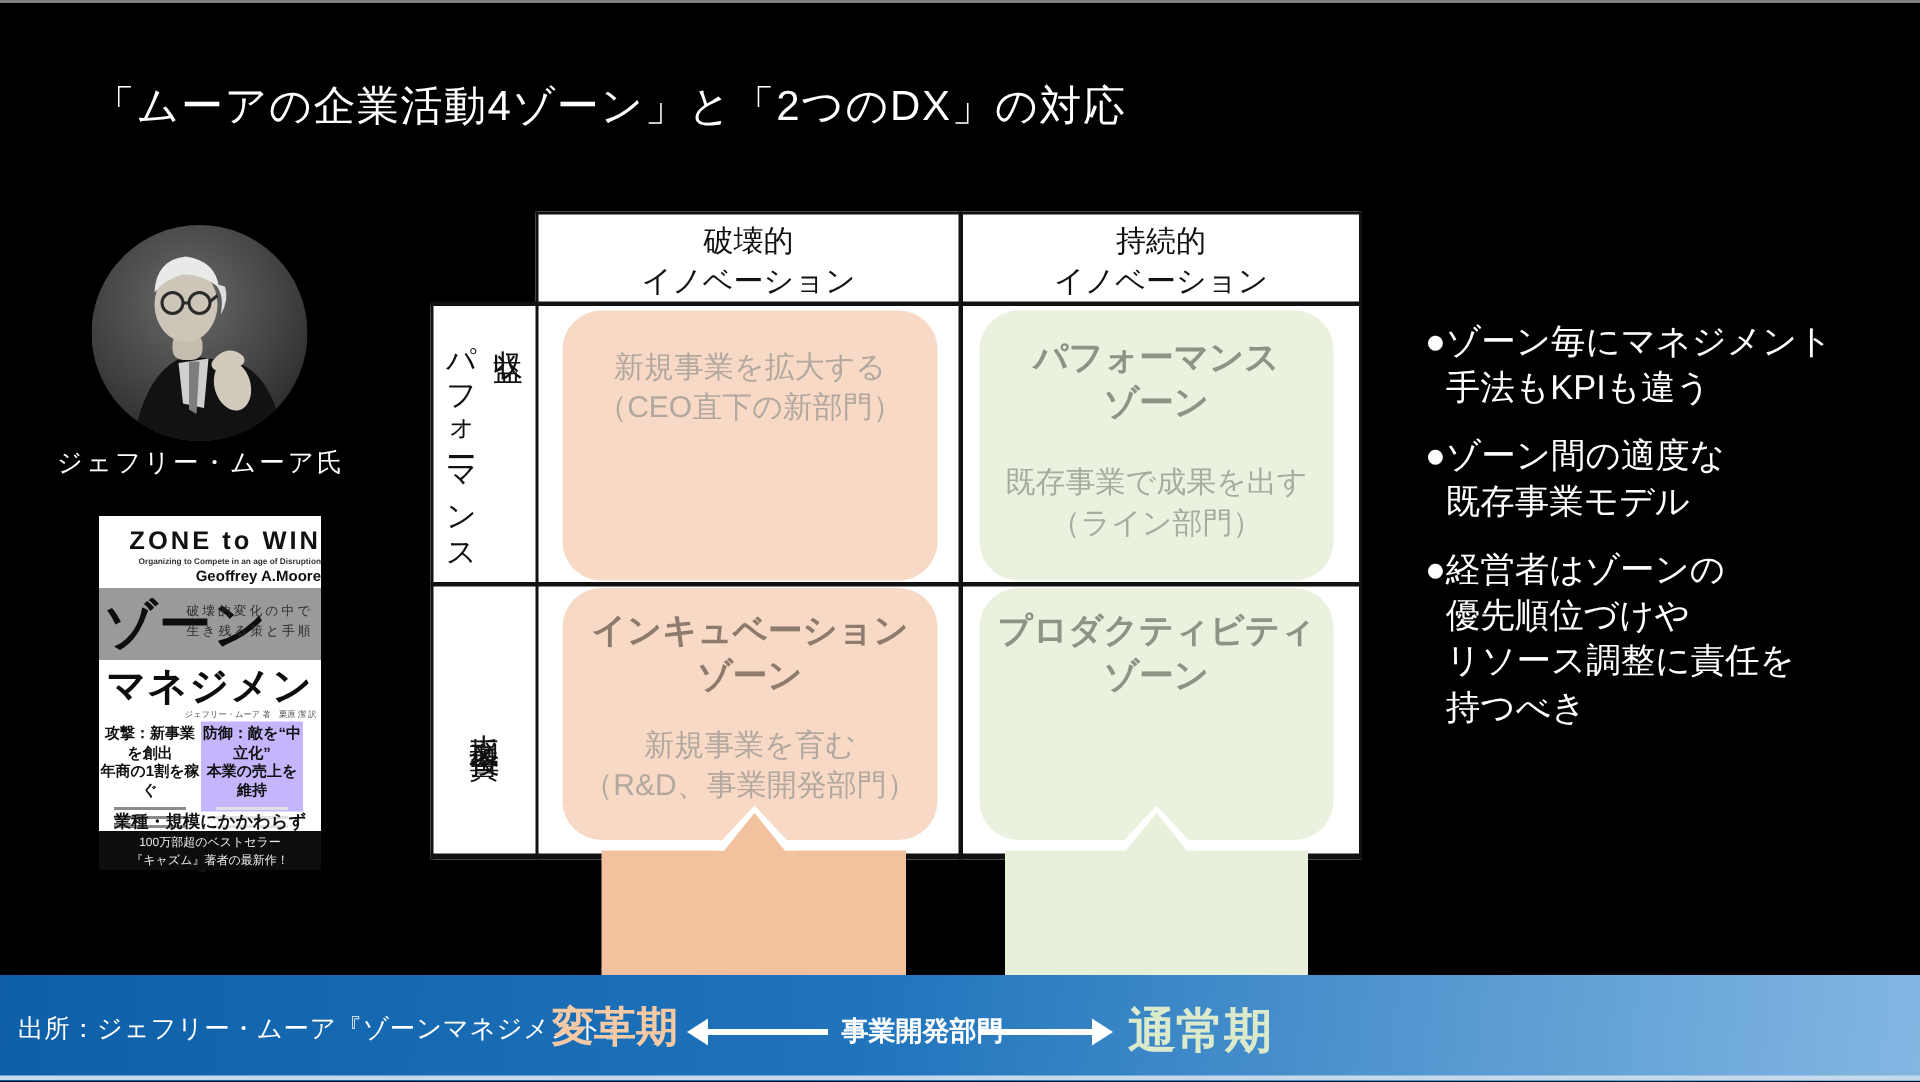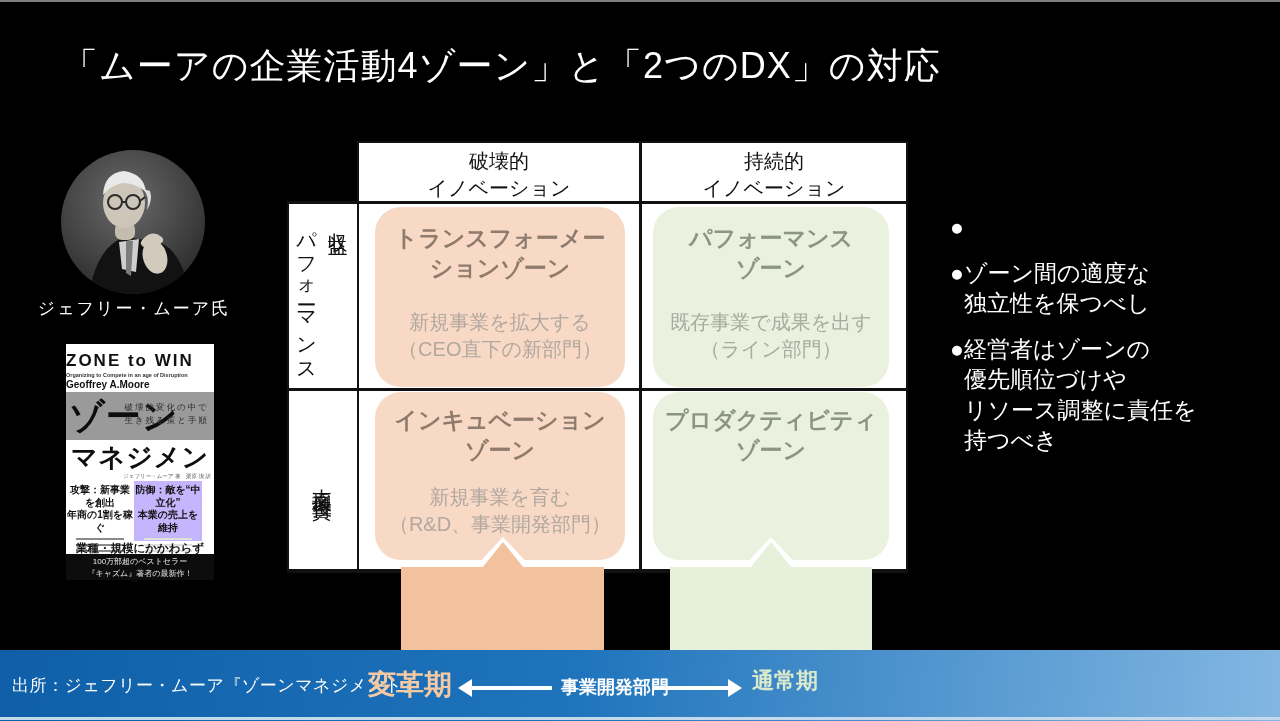--- a/index.html
+++ b/index.html
@@ -1,31 +1,31 @@
 <!DOCTYPE html>
 <html><head>
 <meta charset="utf-8">
 <style>
   html,body{margin:0;padding:0;background:#000;}
   .slide{position:relative;width:1280px;height:721px;background:#000;overflow:hidden;
          font-family:"Liberation Sans","DejaVu Sans",sans-serif;}
   .topline{position:absolute;top:0;left:0;width:100%;height:2px;background:#7f7f7f;}
 
-  .title{position:absolute;left:62px;top:42px;width:1170px;color:#fff;
-         font-size:36px;font-weight:500;letter-spacing:1px;white-space:nowrap;}
+  .title{position:absolute;left:62px;top:52px;width:1170px;color:#fff;
+         font-size:28px;font-weight:500;letter-spacing:1px;white-space:nowrap;}
 
   
   .photo{position:absolute;left:61px;top:150px;width:144px;height:144px;border-radius:50%;overflow:hidden;}
   .photo svg{display:block;}
   .photo-caption{position:absolute;left:28px;top:297px;width:212px;text-align:center;
                  color:#fff;font-size:17px;letter-spacing:2px;}
 
   
   .book{position:absolute;left:66px;top:344px;width:148px;height:236px;background:#fff;color:#111;}
-  .bk-top{position:absolute;top:0;left:0;right:0;height:48px;text-align:left;}
+  .bk-top{position:absolute;top:0;left:0;right:0;height:48px;text-align:right;}
   .bk-zone{margin-top:7px;font-size:17px;font-weight:bold;letter-spacing:2px;}
   .bk-sub{font-size:5.5px;font-weight:bold;color:#333;margin-top:1px;}
   .bk-author{font-size:10px;font-weight:bold;margin-top:1px;}
   .bk-gray{position:absolute;top:48px;left:0;right:0;height:48px;background:#9a9a9a;}
   .bk-jp1{position:absolute;left:3px;top:1px;font-size:35px;font-weight:bold;color:#0d0d0d;letter-spacing:1px;}
   .bk-tag{position:absolute;right:5px;top:9px;font-size:8.5px;color:#2c2c2c;letter-spacing:2px;
           line-height:1.5;white-space:pre-line;text-align:left;}
   .bk-jp2{position:absolute;top:96px;left:0;right:0;text-align:center;font-size:26px;
           font-weight:bold;color:#0d0d0d;letter-spacing:1px;}
   .bk-credit{position:absolute;top:129px;right:3px;font-size:5.5px;color:#555;}
@@ -95,21 +95,21 @@
   .note{display:flex;margin-bottom:15px;font-size:23px;line-height:1.33;}
   .note-marker{flex:0 0 auto;}
   .note-text{white-space:pre-line;}
 
   
   .bar{position:absolute;left:0;top:650px;width:1280px;height:71px;
        background:linear-gradient(97deg,#0e5fa8 0%,#1f74bc 45%,#83b7e2 100%);}
   .bar-bottomline{position:absolute;bottom:1px;left:0;width:100%;height:3px;background:#c4d9ec;}
   .bar-source{position:absolute;left:12px;top:24px;color:#fff;font-size:17px;letter-spacing:0.5px;}
   .bar-left-label{position:absolute;left:368px;top:16px;font-size:28px;font-weight:bold;color:#f5c9a4;}
-  .bar-right-label{position:absolute;left:752px;top:16px;font-size:22px;font-weight:bold;color:#dceacc;}
+  .bar-right-label{position:absolute;left:752px;top:16px;font-size:32px;font-weight:bold;color:#dceacc;}
   .bar-axis-label{position:absolute;left:561px;top:25px;font-size:18px;font-weight:bold;color:#fff;}
   .arrow-shaft{position:absolute;top:36px;height:4px;background:#fff;}
   .arrow-left{left:472px;width:80px;}
   .arrow-left::before{content:"";position:absolute;left:-14px;top:-7px;border-top:9px solid transparent;
                       border-bottom:9px solid transparent;border-right:14px solid #fff;}
   .arrow-right{left:653px;width:75px;}
   .arrow-right::after{content:"";position:absolute;left:100%;top:-7px;border-top:9px solid transparent;
                       border-bottom:9px solid transparent;border-left:14px solid #fff;}
 </style>
 </head>
@@ -195,22 +195,20 @@
 
     <div class="mx-row-head r1">
       <div class="vtext">収益
 パフォーマンス</div>
     </div>
     <div class="mx-row-head r2">
       <div class="vtext">支援型投資</div>
     </div>
 
     <div class="zone z1 orange">
-      <div class="zone-title">トランスフォーメー
-ションゾーン</div>
       <div class="zone-desc">新規事業を拡大する
 （CEO直下の新部門）</div>
     </div>
     <div class="zone z2 green">
       <div class="zone-title">パフォーマンス
 ゾーン</div>
       <div class="zone-desc">既存事業で成果を出す
 （ライン部門）</div>
     </div>
     <div class="zone z3 orange">
@@ -245,25 +243,27 @@
     <div class="ptr-white"></div>
     <div class="ptr-color"></div>
     <span>タイプA
 既存事業モデル
 の改善</span>
   </div>
 
   <div class="notes">
     <div class="note">
       <span class="note-marker">●</span>
+      <span class="note-text">ゾーン毎にマネジメント
+手法もKPIも違う</span>
     </div>
     <div class="note">
       <span class="note-marker">●</span>
       <span class="note-text">ゾーン間の適度な
-独立性を保つべし</span>
+既存事業モデル</span>
     </div>
     <div class="note">
       <span class="note-marker">●</span>
       <span class="note-text">経営者はゾーンの
 優先順位づけや
 リソース調整に責任を
 持つべき</span>
     </div>
   </div>
 

